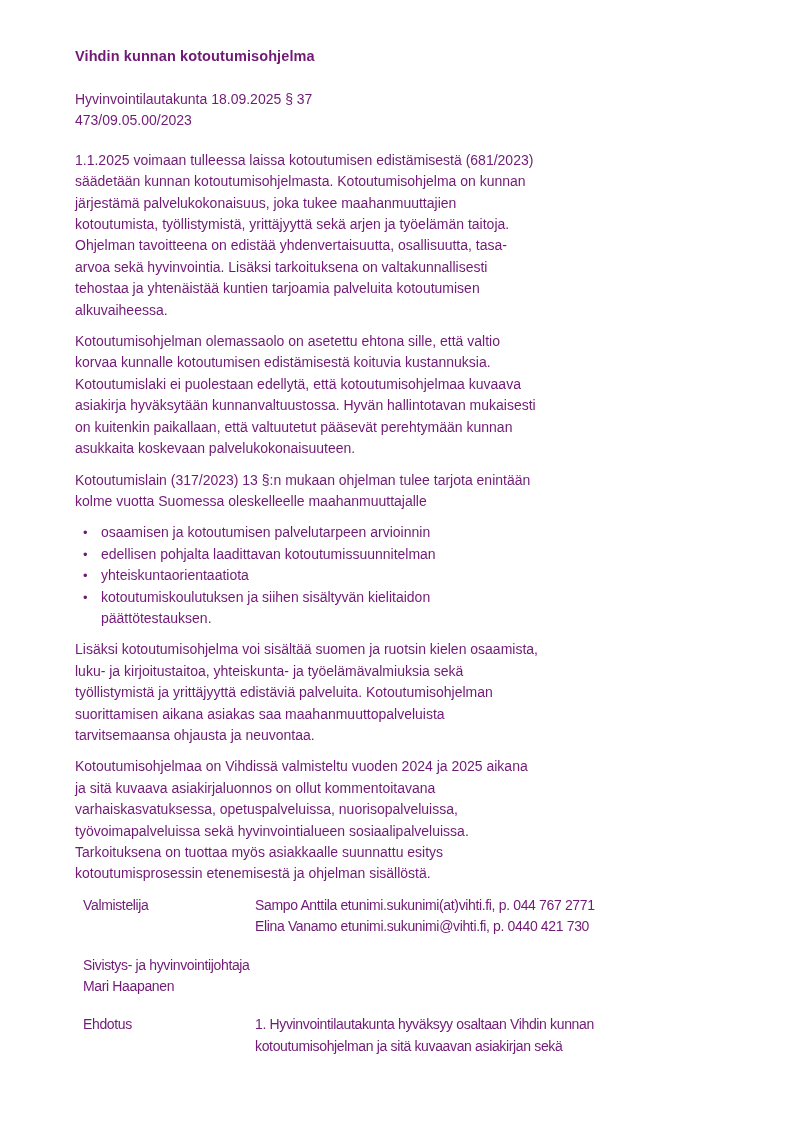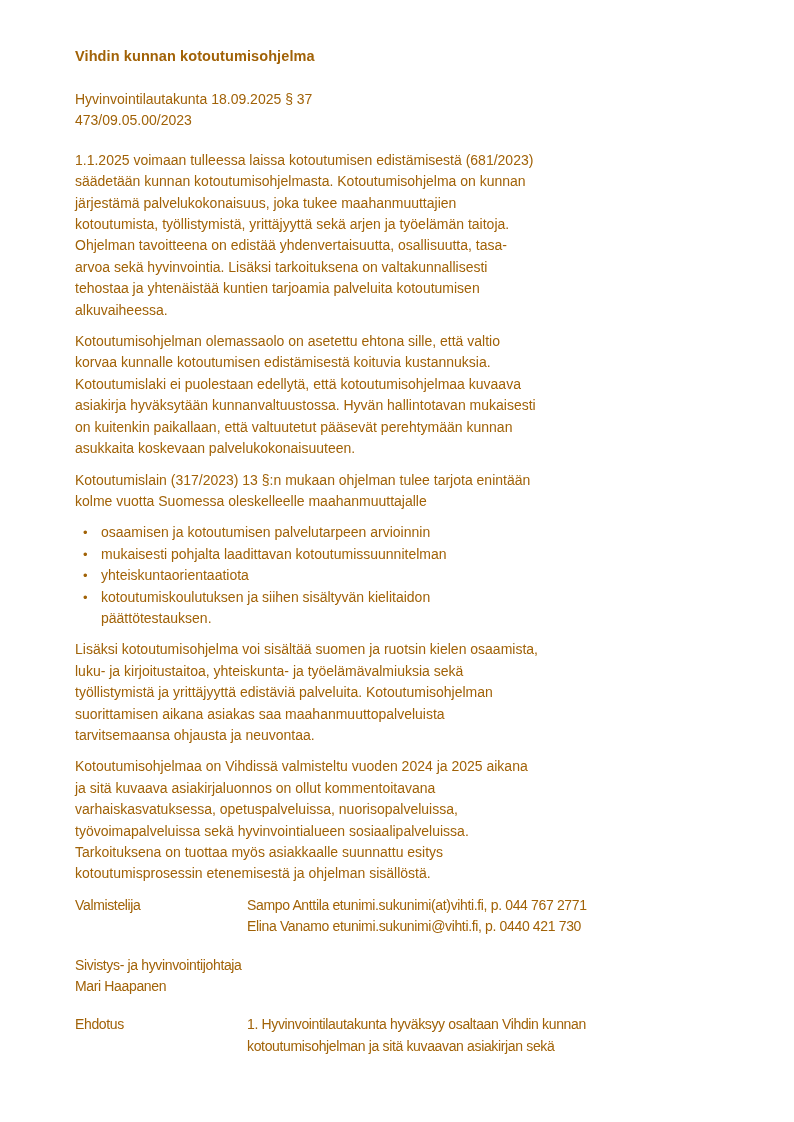--- a/index.html
+++ b/index.html
@@ -8,21 +8,21 @@
     padding: 0;
     background: #ffffff;
   }
   .page {
     position: relative;
     width: 794px;
     height: 1122px;
     box-sizing: border-box;
     padding: 46px 0 0 75px;
     background: #ffffff;
-    color: #a16207;
+    color: #701a75;
     font-family: "Liberation Sans", sans-serif;
     font-size: 14px;
     overflow: hidden;
   }
   .title {
     font-weight: 700;
     font-size: 14.5px;
     line-height: 20px;
     letter-spacing: 0.1px;
   }
@@ -59,20 +59,21 @@
     margin-top: 8px;
     line-height: 21.4px;
   }
   .info-row {
     display: grid;
     grid-template-columns: 172px 1fr;
     margin-bottom: 17px;
   }
   .narrow {
     letter-spacing: -0.35px;
+    margin-left: 8px;
   }
   .info-value {
     white-space: pre-line;
   }
 </style>
 </head>
 <body>
 
 <div class="page">
 
@@ -104,21 +105,21 @@
     <p class="para">Kotoutumislain (317/2023) 13 §:n mukaan ohjelman tulee tarjota enintään
 kolme vuotta Suomessa oleskelleelle maahanmuuttajalle</p>
 
     <ul class="bullet-list">
       <li class="bullet-item">
         <span class="bullet-marker">•</span>
         <span class="bullet-text">osaamisen ja kotoutumisen palvelutarpeen arvioinnin</span>
       </li>
       <li class="bullet-item">
         <span class="bullet-marker">•</span>
-        <span class="bullet-text">mukaisesti pohjalta laadittavan kotoutumissuunnitelman</span>
+        <span class="bullet-text">edellisen pohjalta laadittavan kotoutumissuunnitelman</span>
       </li>
       <li class="bullet-item">
         <span class="bullet-marker">•</span>
         <span class="bullet-text">yhteiskuntaorientaatiota</span>
       </li>
       <li class="bullet-item">
         <span class="bullet-marker">•</span>
         <span class="bullet-text">kotoutumiskoulutuksen ja siihen sisältyvän kielitaidon
 päättötestauksen.</span>
       </li>

